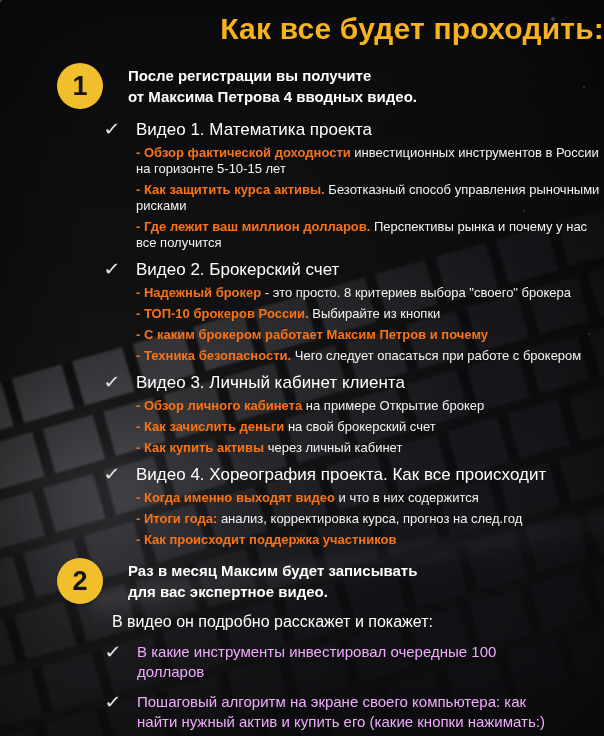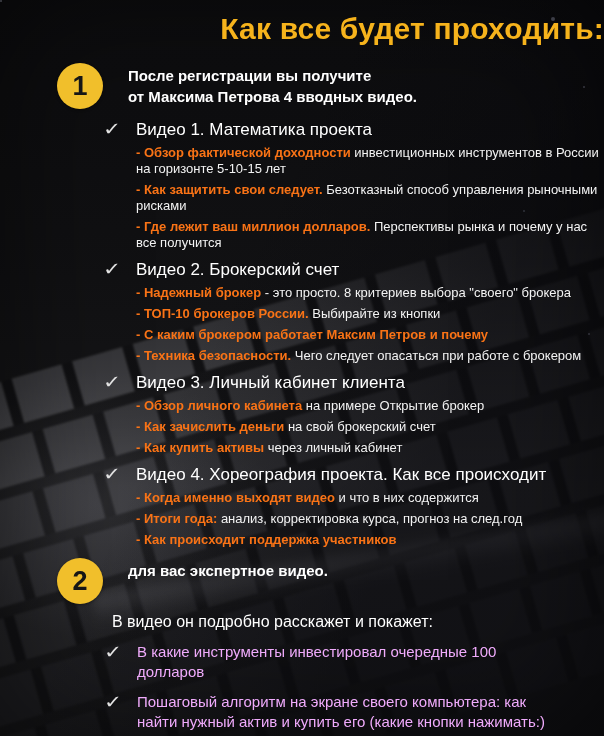--- a/index.html
+++ b/index.html
@@ -101,21 +101,21 @@
 
   <div class="videos">
 
     <div class="video">
       <div class="vhead">
         <span class="check">✓</span>
         <span class="vtitle">Видео 1. Математика проекта</span>
       </div>
       <div class="bullets">
         <p class="bullet"><b>- Обзор фактической доходности</b><span> инвестиционных инструментов в России на горизонте 5-10-15 лет</span></p>
-        <p class="bullet"><b>- Как защитить свои следует.</b><span> Безотказный способ управления рыночными рисками</span></p>
+        <p class="bullet"><b>- Как защитить курса активы.</b><span> Безотказный способ управления рыночными рисками</span></p>
         <p class="bullet"><b>- Где лежит ваш миллион долларов.</b><span> Перспективы рынка и почему у нас все получится</span></p>
       </div>
     </div>
 
     <div class="video">
       <div class="vhead">
         <span class="check">✓</span>
         <span class="vtitle">Видео 2. Брокерский счет</span>
       </div>
       <div class="bullets">
@@ -148,20 +148,21 @@
         <p class="bullet"><b>- Итоги года:</b><span> анализ, корректировка курса, прогноз на след.год</span></p>
         <p class="bullet"><b>- Как происходит поддержка участников</b><span></span></p>
       </div>
     </div>
 
   </div>
 
   <div class="sec-head sec2">
     <div class="badge">2</div>
     <div class="intro">
+      <div>Раз в месяц Максим будет записывать</div>
       <div>для вас экспертное видео.</div>
     </div>
   </div>
 
   <div class="sub">В видео он подробно расскажет и покажет:</div>
 
   <div class="items">
     <div class="item">
       <span class="check">✓</span>
       <span class="item-text">В какие инструменты инвестировал очередные 100 долларов</span>

